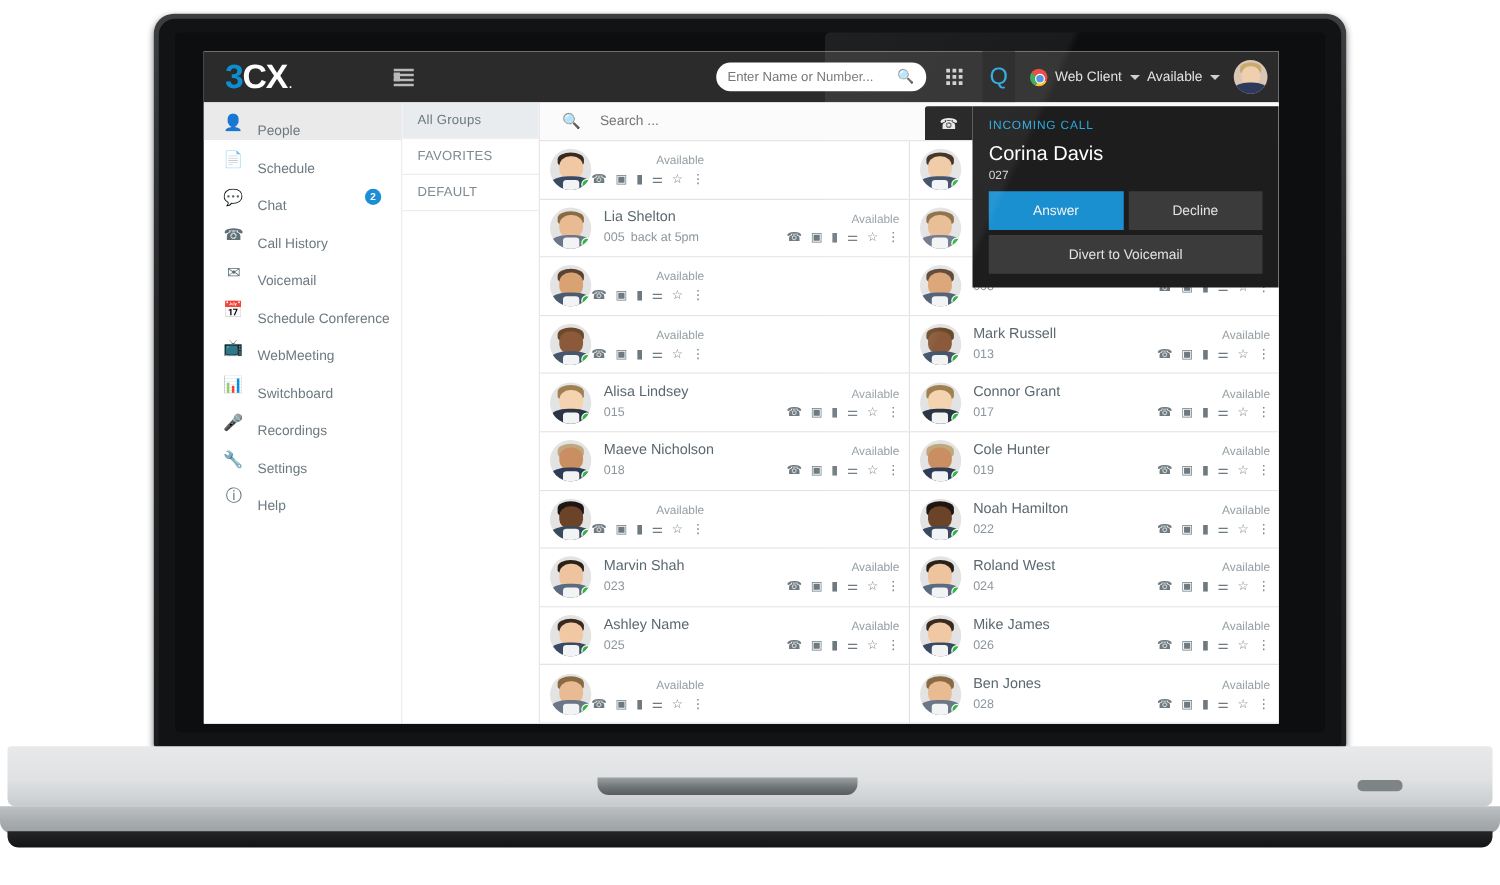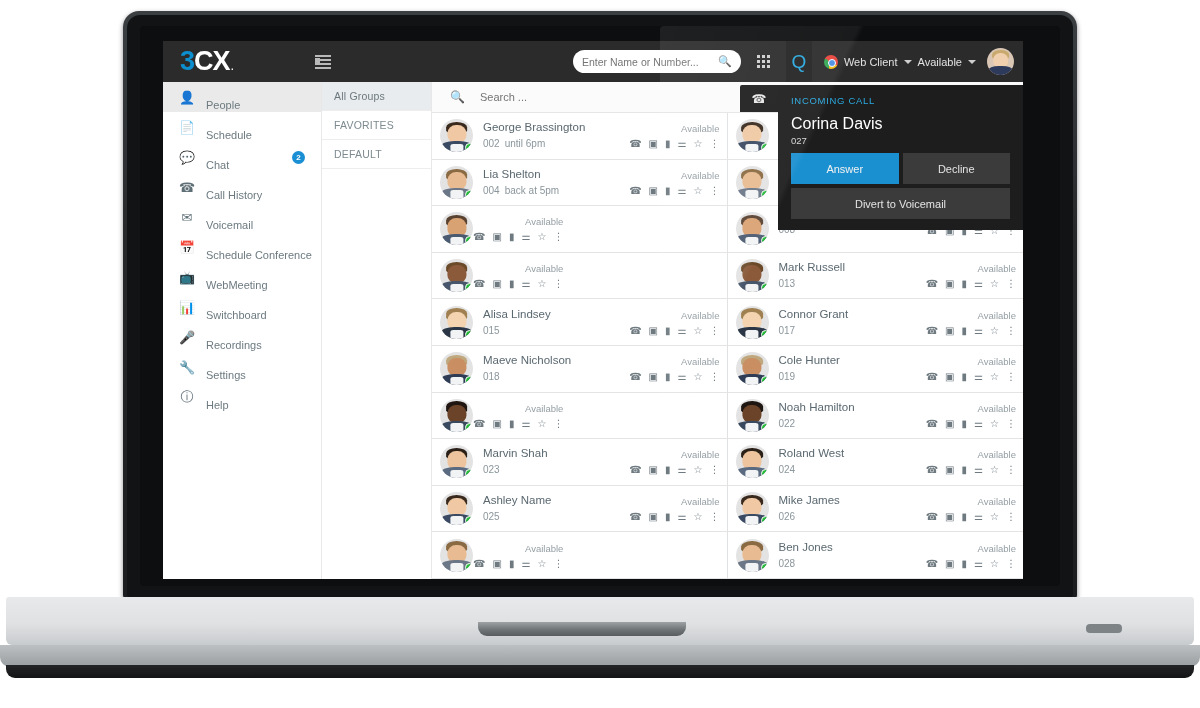--- a/index.html
+++ b/index.html
@@ -323,24 +323,20 @@
               <div class="crow">
                 <div class="cavatar">
                   <div class="face">
                     <div class="hr" style="background:#3a2a1e"></div>
                     <div class="hd" style="background:#f0c9a4"></div>
                     <div class="bd" style="background:#3a4a63"></div>
                     <div class="sh"></div>
                   </div>
                   <div class="dot-status"></div>
                 </div>
-                <div class="cinfo">
-                  <div class="cname">George Brassington</div>
-                  <div class="cext"><span>002</span><span class="note">until 6pm</span></div>
-                </div>
                 <div class="cright">
                   <div class="cavail">Available</div>
                   <div class="cicons">
                     <span>☎</span>
                     <span>▣</span>
                     <span>▮</span>
                     <span>⚌</span>
                     <span>☆</span>
                     <span>⋮</span>
                   </div>
@@ -351,21 +347,21 @@
                   <div class="face">
                     <div class="hr" style="background:#8a6a42"></div>
                     <div class="hd" style="background:#e8bb92"></div>
                     <div class="bd" style="background:#6b7687"></div>
                     <div class="sh"></div>
                   </div>
                   <div class="dot-status"></div>
                 </div>
                 <div class="cinfo">
                   <div class="cname">Lia Shelton</div>
-                  <div class="cext"><span>004</span><span class="note">back at 5pm</span></div>
+                  <div class="cext"><span>005</span><span class="note">back at 5pm</span></div>
                 </div>
                 <div class="cright">
                   <div class="cavail">Available</div>
                   <div class="cicons">
                     <span>☎</span>
                     <span>▣</span>
                     <span>▮</span>
                     <span>⚌</span>
                     <span>☆</span>
                     <span>⋮</span>

